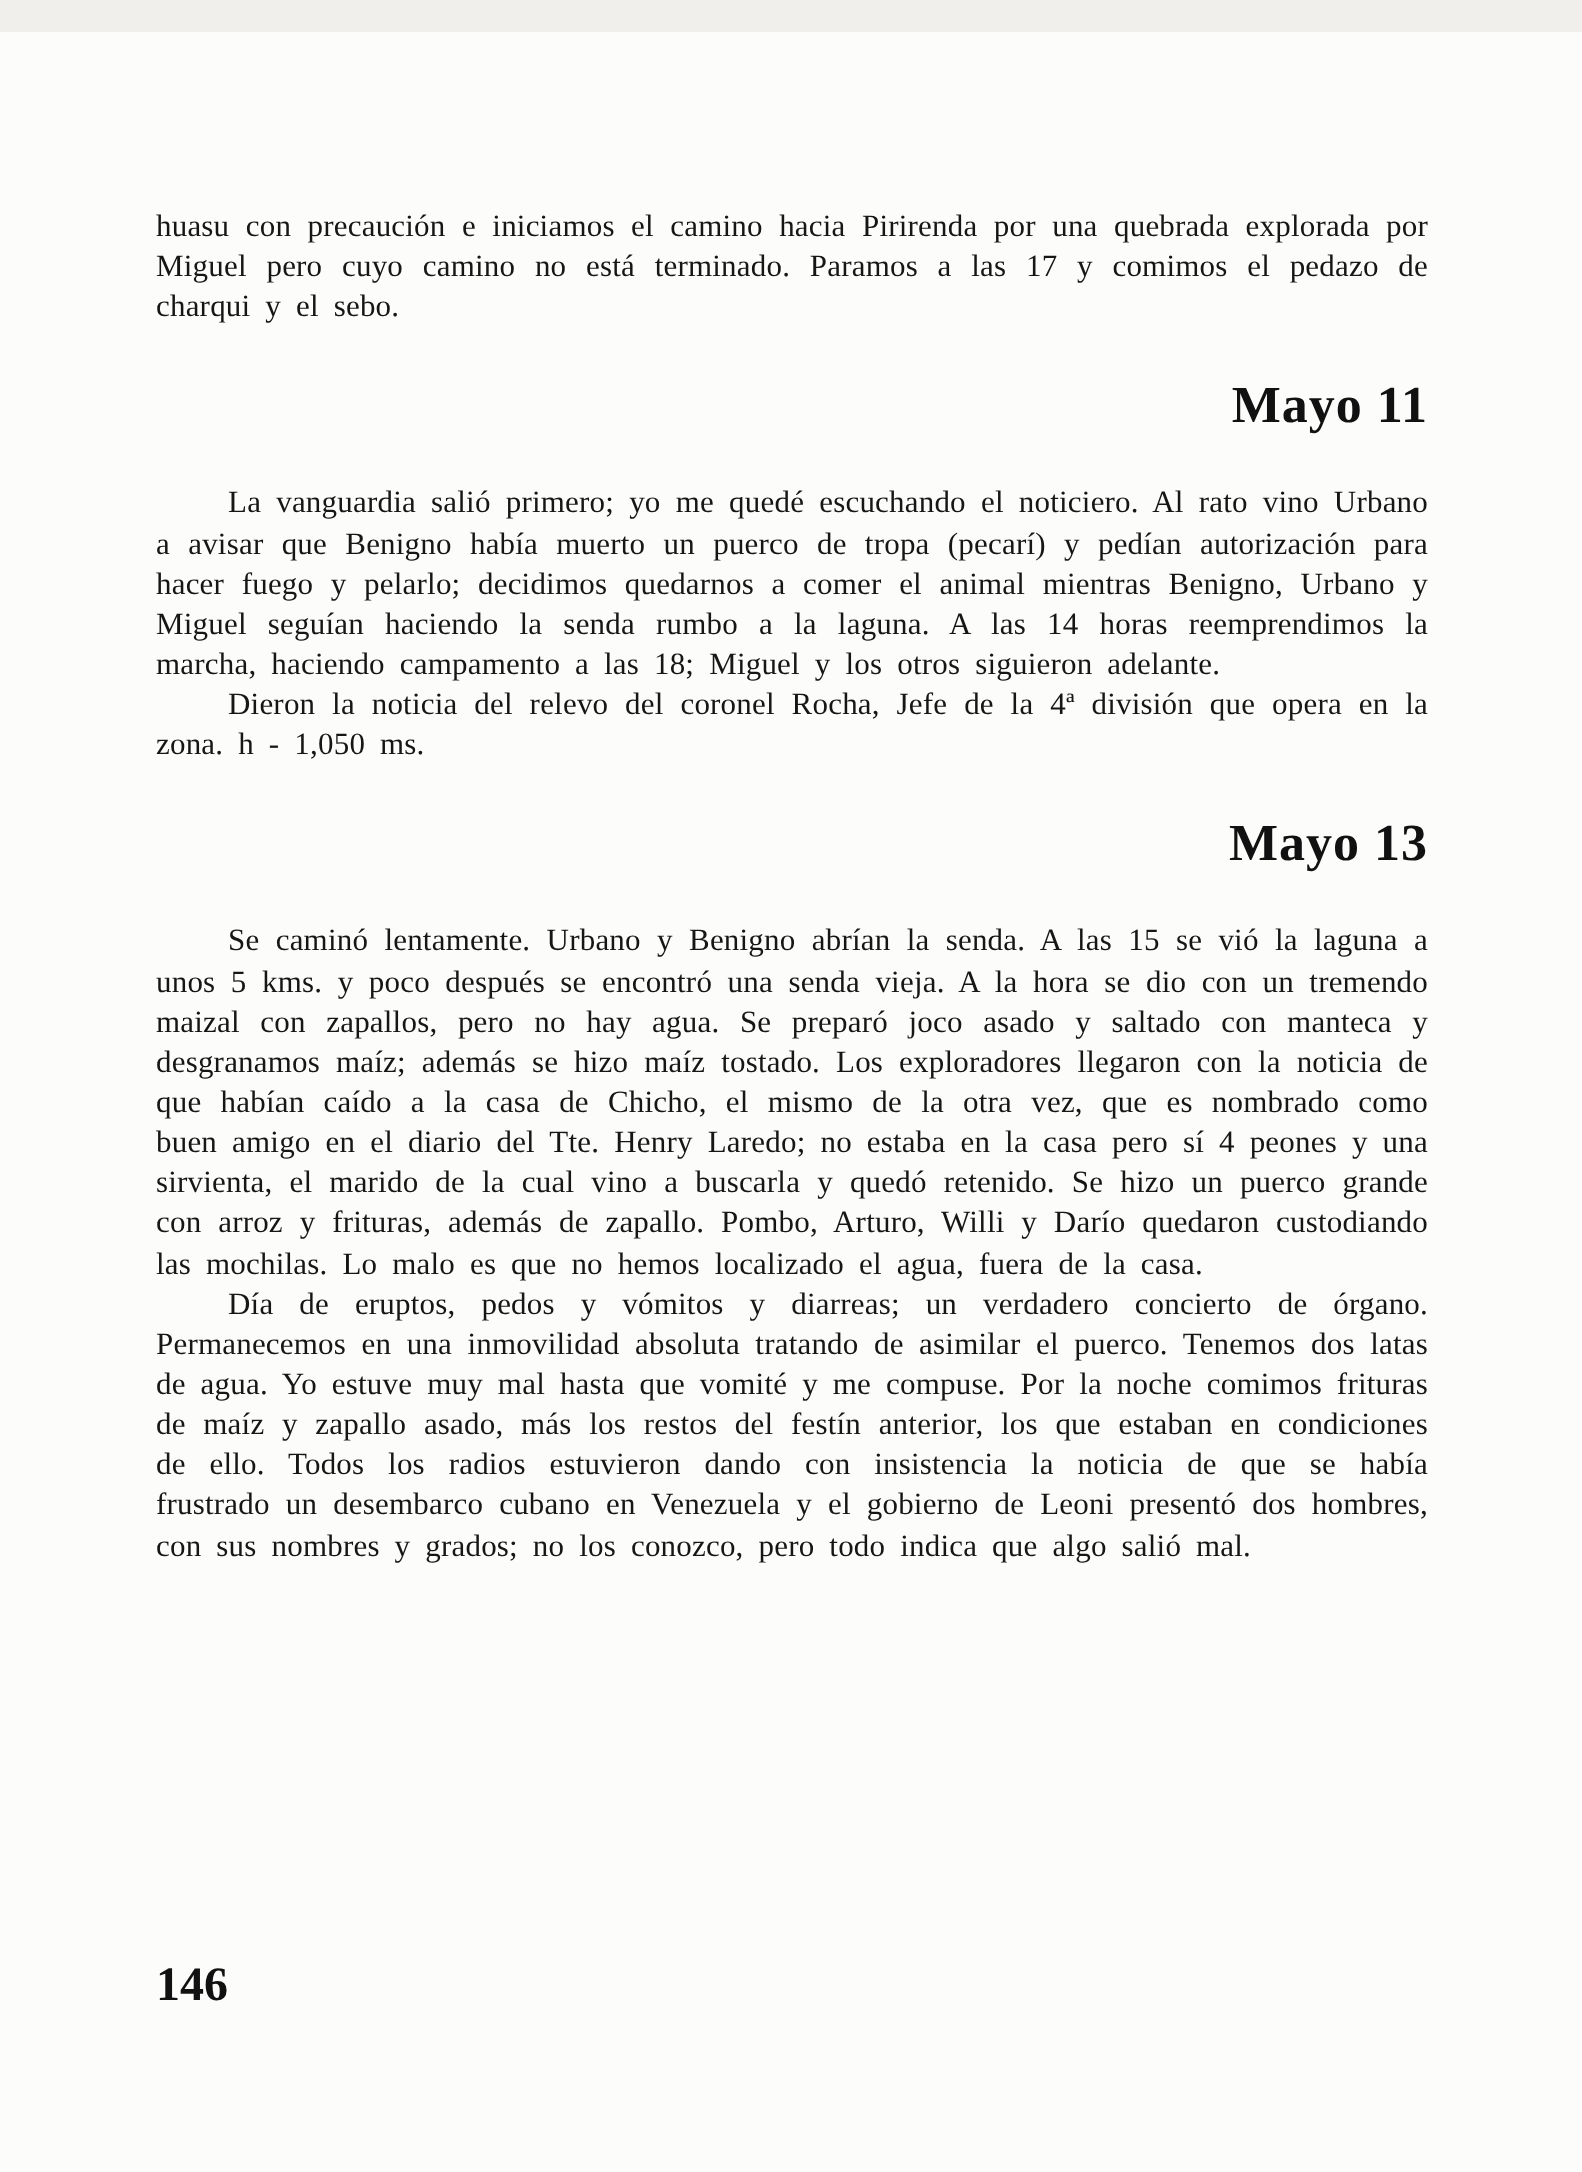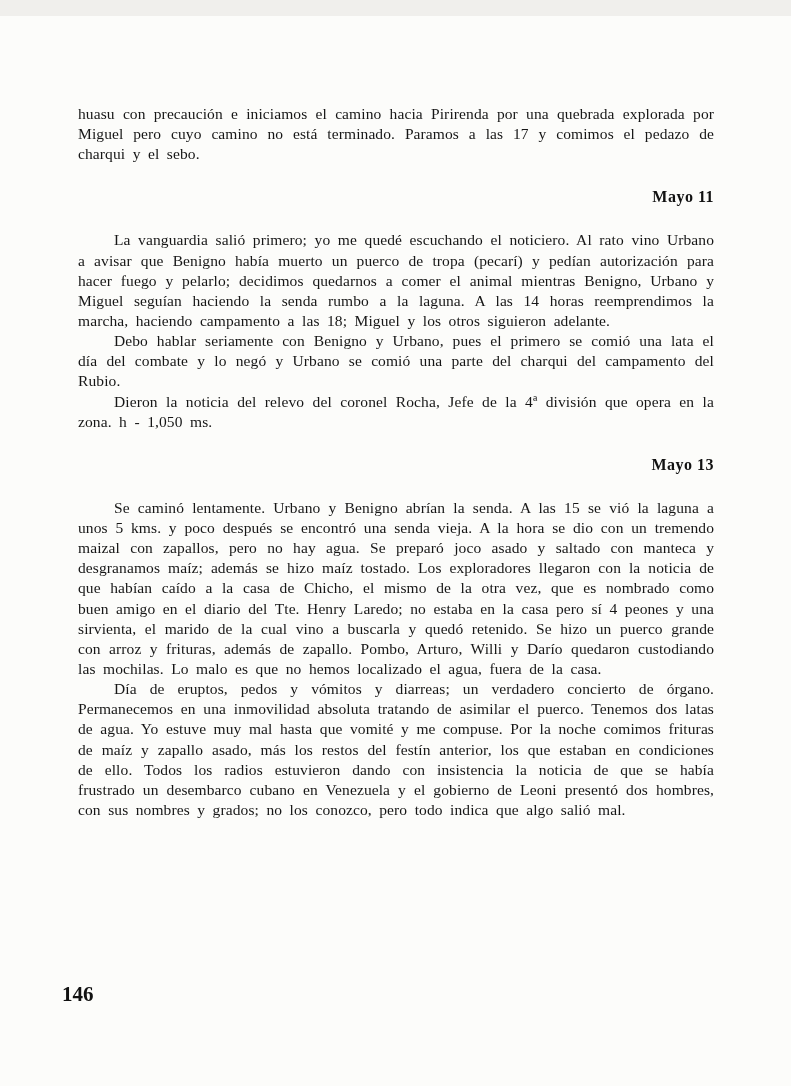--- a/index.html
+++ b/index.html
@@ -29,48 +29,47 @@
     letter-spacing: 0.1px;
     -webkit-hyphens: auto;
     hyphens: auto;
   }
   .body-text.no-indent {
     text-indent: 0;
   }
   .date-heading {
     margin: 24px 0 24px 0;
     font-family: "Liberation Serif", serif;
-    font-size: 16px;
+    font-size: 26px;
     font-weight: bold;
     text-align: right;
     letter-spacing: 0.5px;
     color: #111111;
   }
   .page-number {
     position: absolute;
-    left: 62px;
+    left: 78px;
     bottom: 95px;
     font-family: "Liberation Serif", serif;
-    font-size: 21px;
+    font-size: 24px;
     font-weight: bold;
     color: #111111;
   }
 </style>
 </head>
 <body>
 
 <main class="page">
 
   <p class="body-text no-indent">huasu con precaución e iniciamos el camino hacia Pirirenda por una quebrada explorada por Miguel pero cuyo camino no está terminado. Paramos a las 17 y comimos el pedazo de charqui y el sebo.</p>
 
   <h2 class="date-heading">Mayo 11</h2>
 
   <p class="body-text">La vanguardia salió primero; yo me quedé escuchando el noticiero. Al rato vino Urbano a avisar que Benigno había muerto un puerco de tropa (pecarí) y pedían autorización para hacer fuego y pelarlo; decidimos quedarnos a comer el animal mientras Benigno, Urbano y Miguel seguían haciendo la senda rumbo a la laguna. A las 14 horas reemprendimos la marcha, haciendo campamento a las 18; Miguel y los otros siguieron adelante.</p>
 
-  <p class="body-text">Debo hablar seriamente con Benigno y Urbano, pues el primero se comió una lata el día del combate y lo negó y Urbano se comió una parte del charqui del campamento del Rubio.</p>
 
   <p class="body-text">Dieron la noticia del relevo del coronel Rocha, Jefe de la 4ª división que opera en la zona. h - 1,050 ms.</p>
 
   <h2 class="date-heading">Mayo 13</h2>
 
   <p class="body-text">Se caminó lentamente. Urbano y Benigno abrían la senda. A las 15 se vió la laguna a unos 5 kms. y poco después se encontró una senda vieja. A la hora se dio con un tremendo maizal con zapallos, pero no hay agua. Se preparó joco asado y saltado con manteca y desgranamos maíz; además se hizo maíz tostado. Los exploradores llegaron con la noticia de que habían caído a la casa de Chicho, el mismo de la otra vez, que es nombrado como buen amigo en el diario del Tte. Henry Laredo; no estaba en la casa pero sí 4 peones y una sirvienta, el marido de la cual vino a buscarla y quedó retenido. Se hizo un puerco grande con arroz y frituras, además de zapallo. Pombo, Arturo, Willi y Darío quedaron custodiando las mochilas. Lo malo es que no hemos localizado el agua, fuera de la casa.</p>
 
 
 
   <p class="body-text">Día de eruptos, pedos y vómitos y diarreas; un verdadero concierto de órgano. Permanecemos en una inmovilidad absoluta tratando de asimilar el puerco. Tenemos dos latas de agua. Yo estuve muy mal hasta que vomité y me compuse. Por la noche comimos frituras de maíz y zapallo asado, más los restos del festín anterior, los que estaban en condiciones de ello. Todos los radios estuvieron dando con insistencia la noticia de que se había frustrado un desembarco cubano en Venezuela y el gobierno de Leoni presentó dos hombres, con sus nombres y grados; no los conozco, pero todo indica que algo salió mal.</p>

